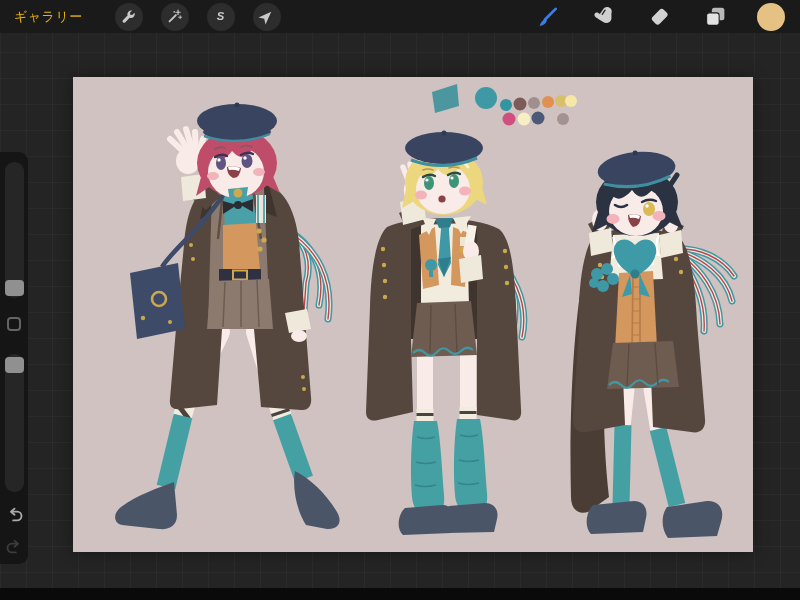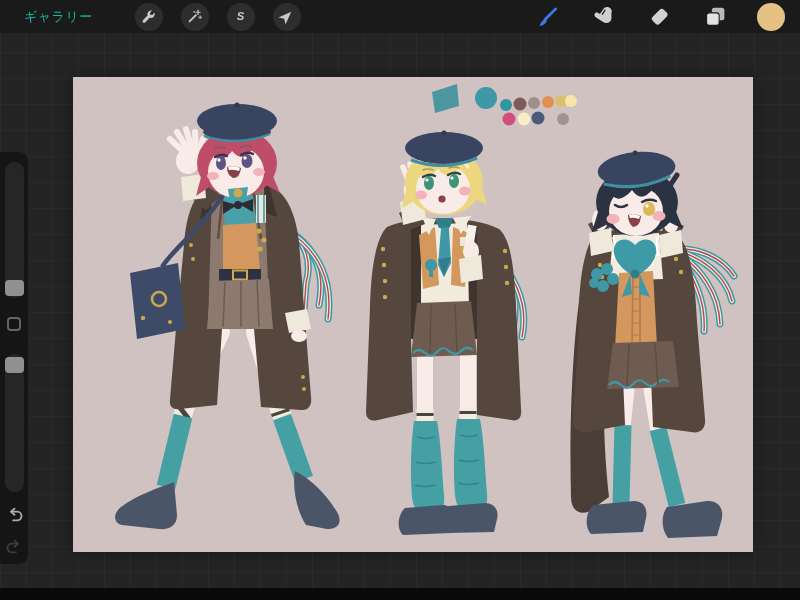--- a/index.html
+++ b/index.html
@@ -7,21 +7,21 @@
   .stage{position:relative;width:800px;height:600px;overflow:hidden;
     background-color:#242424;
     background-image:
       linear-gradient(rgba(255,255,255,.032) 1px, transparent 1px),
       linear-gradient(90deg, rgba(255,255,255,.032) 1px, transparent 1px);
     background-size:26px 26px;}
   
   .topbar{position:absolute;left:0;top:0;width:800px;height:33px;background:#1a1a1a;
     display:flex;align-items:center;justify-content:space-between;z-index:30;}
   .tb-left{display:flex;align-items:center;gap:0;}
-  .gallery{background:none;border:none;color:#14b8a6;font-size:13px;padding:0 24px;cursor:default;letter-spacing:.5px;}
+  .gallery{background:none;border:none;color:#eab308;font-size:13px;padding:0 14px;cursor:default;letter-spacing:.5px;}
   .cbtn{width:28px;height:28px;border-radius:50%;background:#2d2d2d;border:none;margin-left:18px;
     display:flex;align-items:center;justify-content:center;padding:0;}
   .cbtn svg{display:block;}
   .tb-right{display:flex;align-items:center;gap:0;margin-right:14px;}
   .tbtn{width:30px;height:30px;background:none;border:none;margin-left:26px;
     display:flex;align-items:center;justify-content:center;padding:0;}
   
   .sidebar{position:absolute;left:0;top:152px;width:28px;height:412px;background:#151515;
     border-radius:0 9px 9px 0;z-index:20;}
   .track{position:absolute;left:5px;width:19px;background:#262626;border-radius:9px;}

